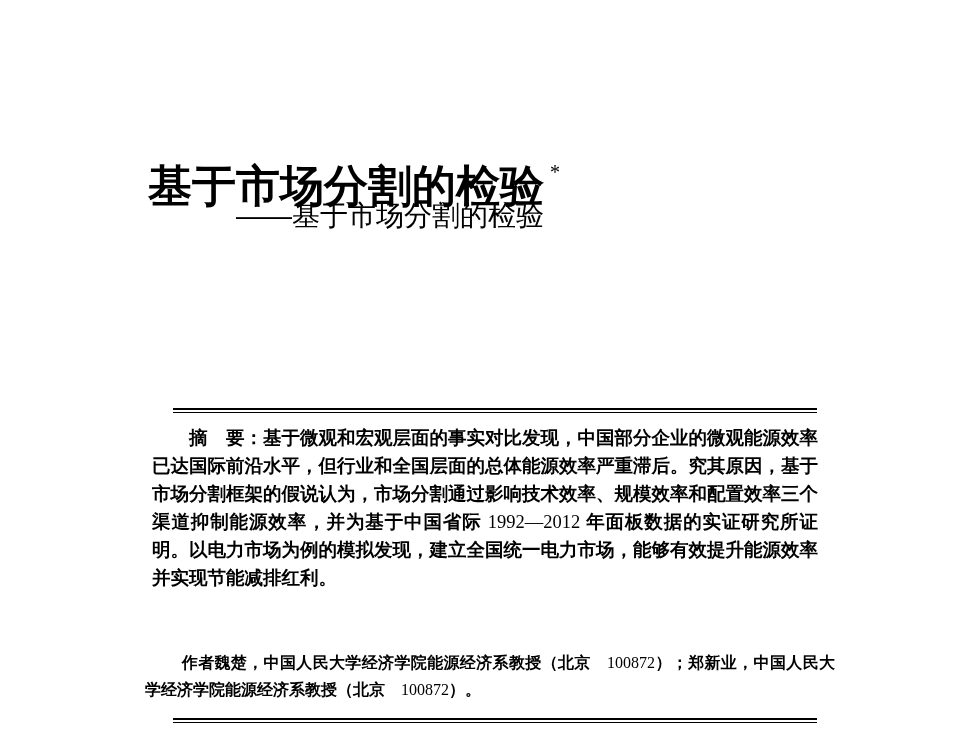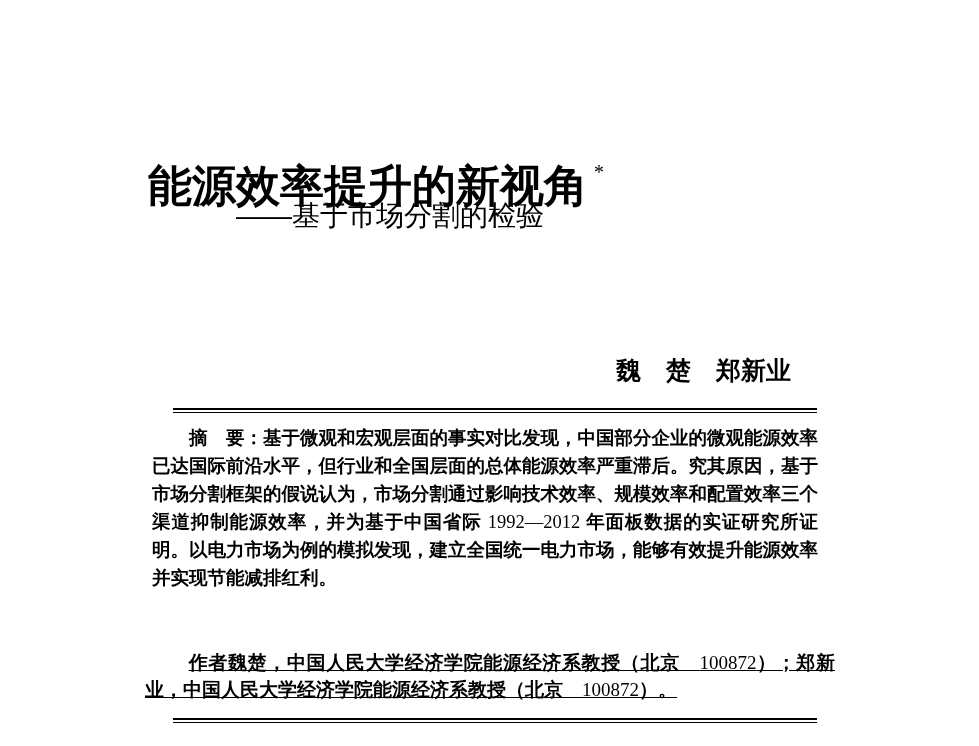--- a/index.html
+++ b/index.html
@@ -73,44 +73,42 @@
   }
   .abstract-block p {
     margin: 0;
     text-indent: 2em;
   }
   .bio {
     position: absolute;
     left: 145px;
     top: 649px;
     width: 690px;
-    font-size: 19px;
+    font-size: 16px;
     line-height: 27px;
     font-weight: 700;
     text-align: justify;
     text-indent: 2.3em;
-    text-decoration: underline;
   }
   .serif-num {
     font-family: "Liberation Serif", serif;
     font-weight: 400;
   }
 </style>
 </head>
 <body>
 
 <div class="page">
 
   <div class="title">
-    <span>能源效率提升的新视角</span><sup class="note-marker">*</sup>
+    <span>基于市场分割的检验</span><sup class="note-marker">*</sup>
   </div>
 
   <div class="subtitle">——基于市场分割的检验</div>
 
-  <div class="authors">魏　楚　郑新业</div>
 
   <div class="rule rule-top"></div>
 
   <div class="abstract-block">
     <p><span>摘　要：</span><span>基于微观和宏观层面的事实对比发现，中国部分企业的微观能源效率已达国际前沿水平，但行业和全国层面的总体能源效率严重滞后。究其原因，基于市场分割框架的假说认为，市场分割通过影响技术效率、规模效率和配置效率三个渠道抑制能源效率，并为基于中国省际 <span class="serif-num">1992—2012</span> 年面板数据的实证研究所证明。以电力市场为例的模拟发现，建立全国统一电力市场，能够有效提升能源效率并实现节能减排红利。</span></p>
   </div>
 
   <div class="bio">作者魏楚，中国人民大学经济学院能源经济系教授（北京　<span class="serif-num">100872</span>）；郑新业，中国人民大学经济学院能源经济系教授（北京　<span class="serif-num">100872</span>）。</div>
 
   <div class="rule rule-bottom"></div>

